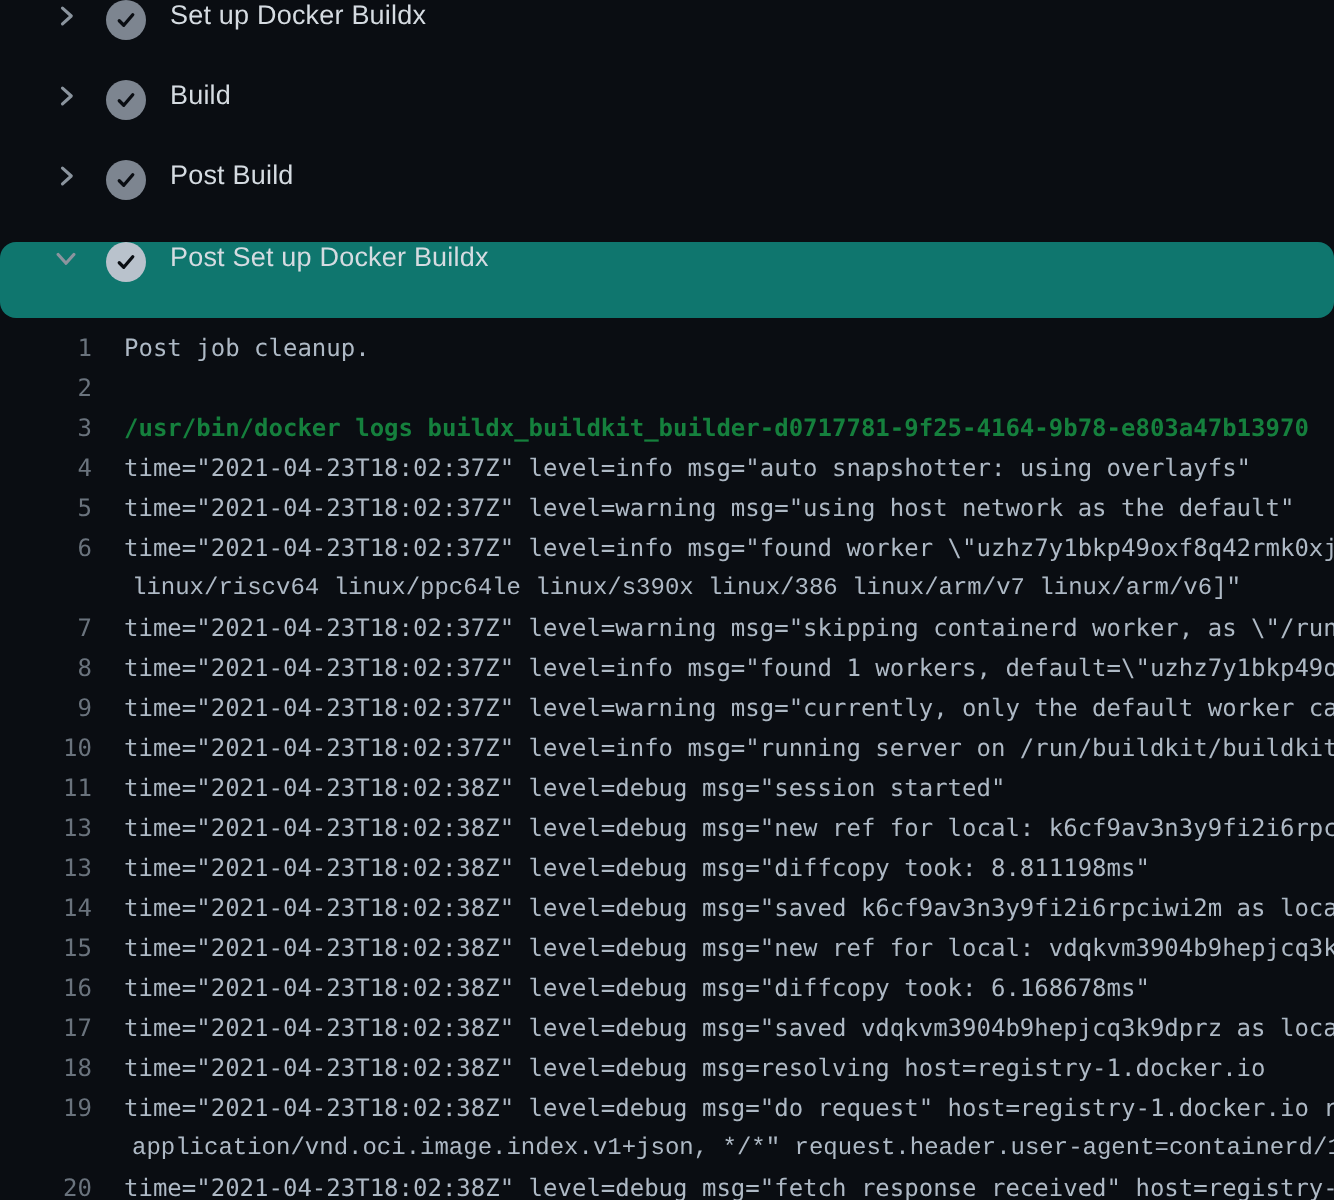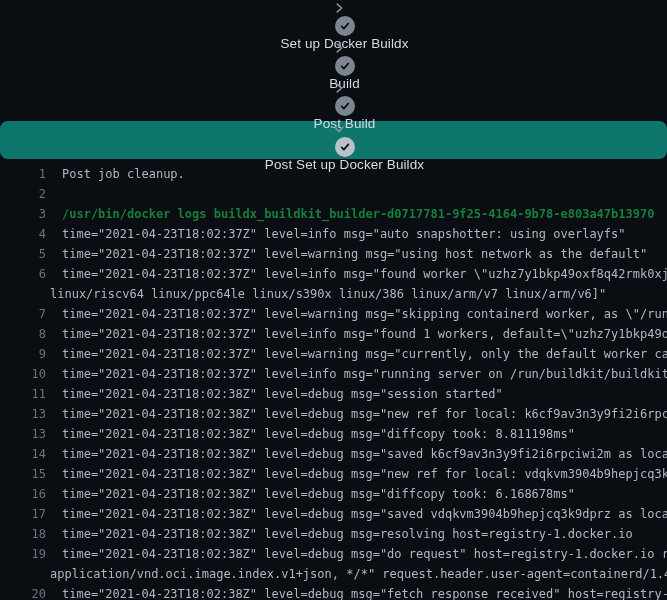--- a/index.html
+++ b/index.html
@@ -7,25 +7,24 @@
   #app {
     position: relative;
     width: 667px; height: 600px;
     overflow: hidden;
     background: #0a0d12;
     font-family: "Liberation Sans", sans-serif;
   }
   
   .steps { padding-top: 0; }
   .step {
-    display: flex; align-items: center;
+    display: flex; align-items: flex-start;
     height: 40px;
-    padding-left: 10px;
+    padding-left: 25px;
     cursor: pointer;
-    flex-direction: column;
   }
   .step.expanded {
     height: 38px;
     margin: 1px 0;
     background: #0f766e;
     border-radius: 8px;
   }
   .chev {
     width: 16px; height: 16px;
     display: flex; align-items: center; justify-content: center;
@@ -69,21 +68,21 @@
     text-align: right;
     color: #6a737d;
     cursor: pointer;
     user-select: none;
   }
   .txt {
     margin-left: 16px;
     color: #aeb9c5;
     flex: 0 0 auto;
   }
-  .row.wrap .txt { margin-left: 4px; }
+  .row.wrap .txt { margin-left: 20px; font-family: Liberation Mono, monospace; }
   .row.command .txt { color: #15803d; font-weight: bold; }
   .tri {
     display: inline-block;
     font-size: 9px;
     vertical-align: 1px;
     margin-right: 5px;
     color: #aeb9c5;
     cursor: pointer;
   }
 </style>

